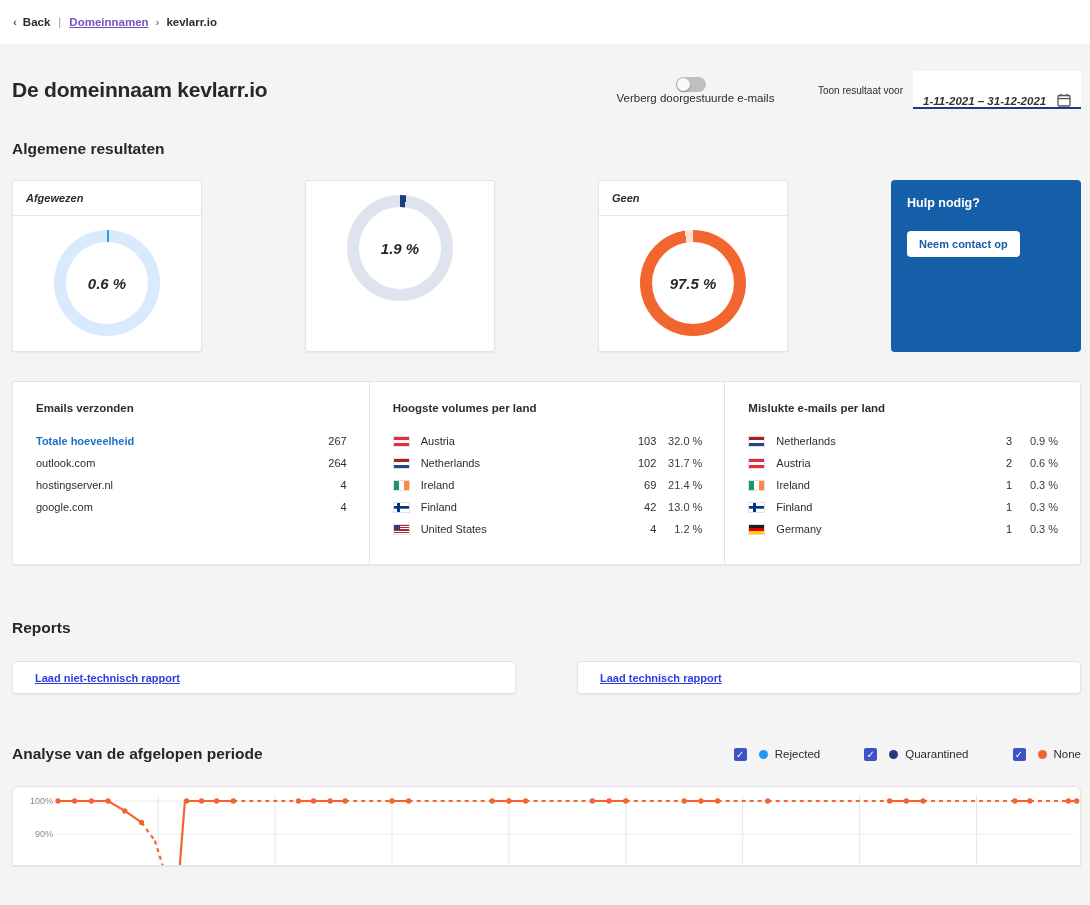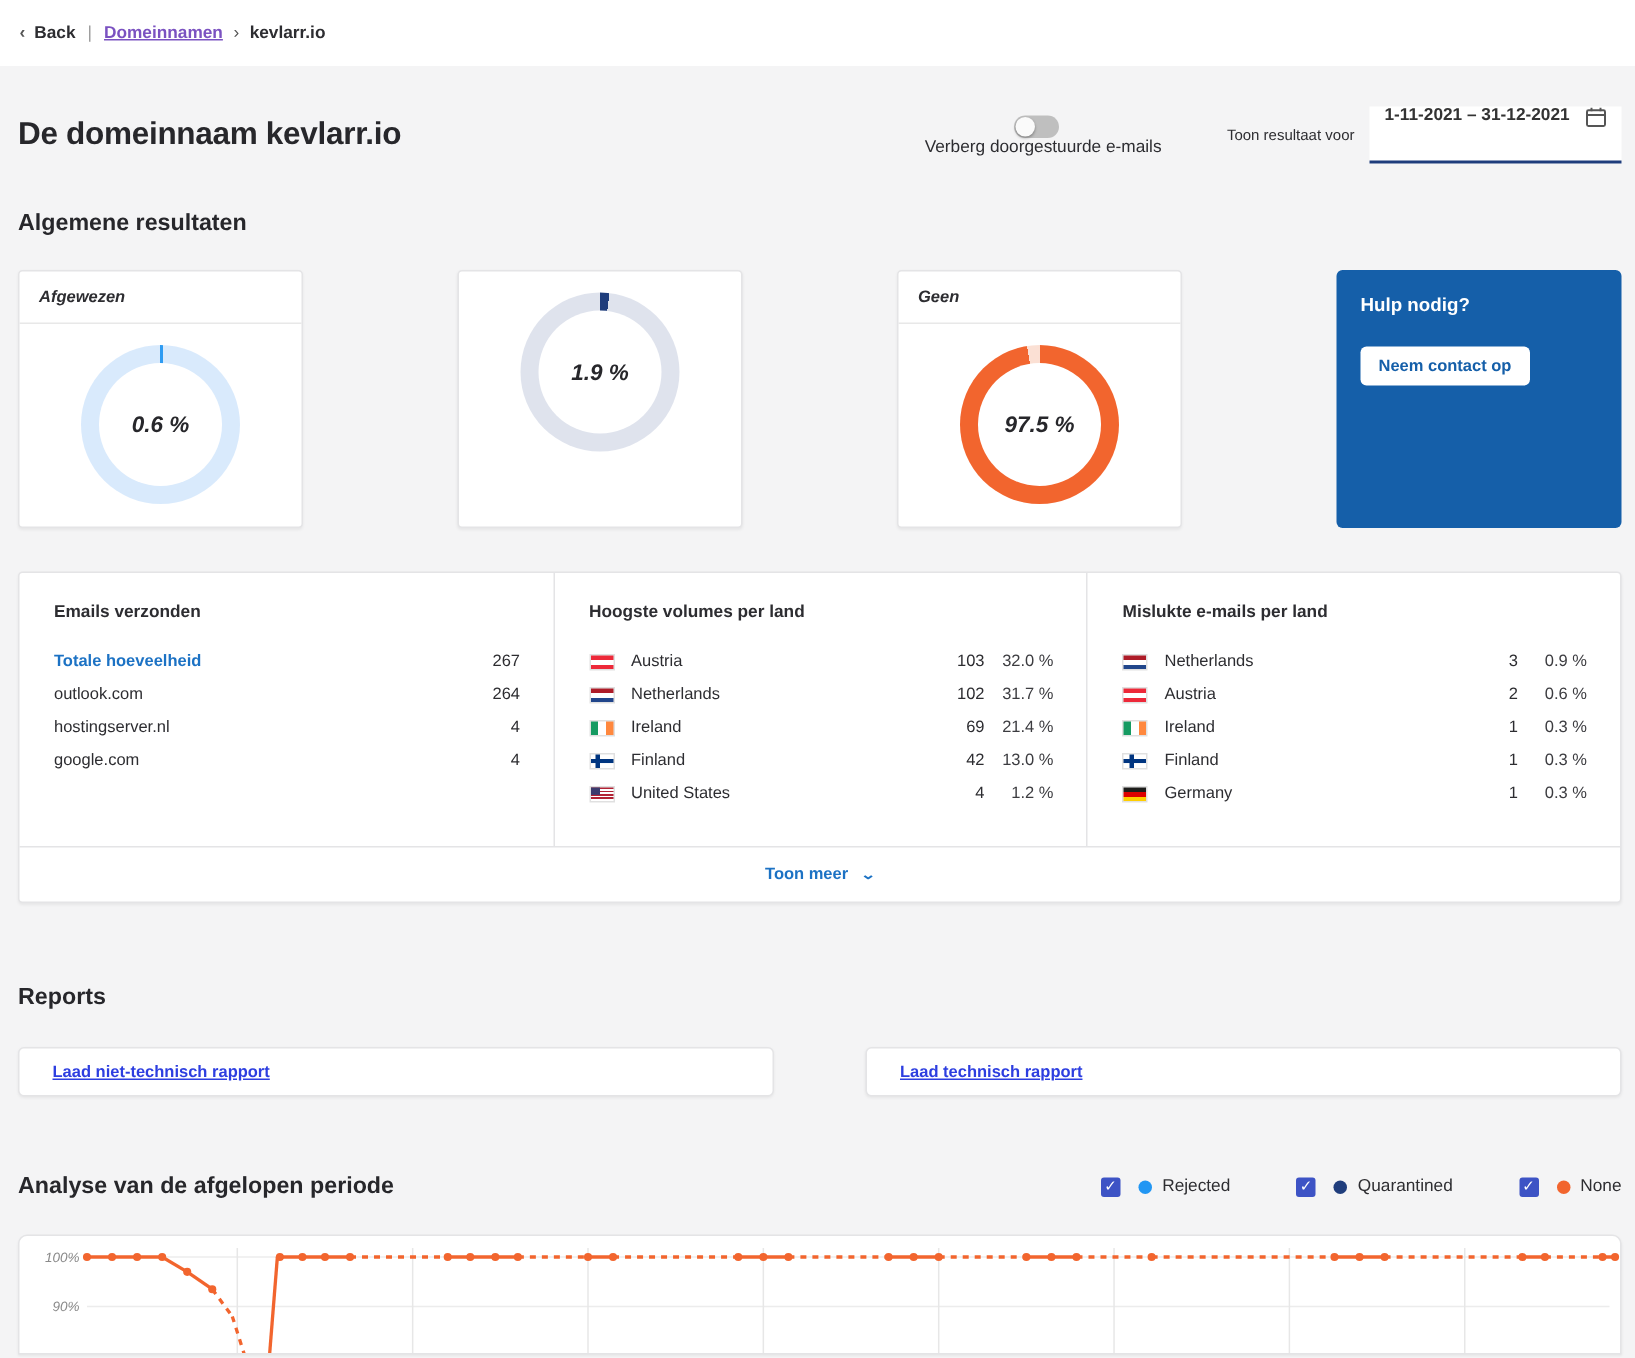--- a/index.html
+++ b/index.html
@@ -16,21 +16,21 @@
   .header-row { display:flex; align-items:center; margin-top:24px; height:44px; }
   .page-title { font-size:21px; font-weight:800; letter-spacing:-0.2px; color:#27272b; flex:0 0 auto; }
   .toggle-group { display:flex; align-items:center; margin-left:340px;flex-direction:column; }
   .toggle { width:30px; height:15px; border-radius:8px; background:#bfbfbf; position:relative; cursor:pointer; flex:0 0 auto; }
   .toggle .knob { position:absolute; left:1px; top:1px; width:13px; height:13px; border-radius:50%;
     background:#fafafa; box-shadow:0 1px 2px rgba(0,0,0,.35); }
   .toggle-label { font-size:11.5px; margin-left:9px; color:#2d2d31; }
   .date-group { margin-left:auto; display:flex; align-items:center; }
   .date-label { font-size:10px; color:#2d2d31; margin-right:10px; }
   .date-field { width:168px; height:38px; background:#fff; border-bottom:2px solid #1f3d7c;
-    display:flex; align-items:flex-start; padding:0 10px; cursor:pointer; }
+    display:flex; align-items:flex-end; padding:0 10px; cursor:pointer;font-style:italic; }
   .date-value { font-size:11.5px; font-weight:bold; color:#333; flex:1; }
   .cal-icon { width:14px; height:14px; flex:0 0 auto; }
 
   .section-h { font-size:15.5px; font-weight:800; color:#27272b; }
   .h-algemene { margin-top:28px; }
 
   .cards-row { margin-top:22px; display:flex; justify-content:space-between; }
   .stat-card { width:190px; height:172px; background:#fff; border:1px solid #e4e4e6; border-radius:3px;
     box-shadow:0 1px 2px rgba(0,0,0,.06);font-style:italic; }
   .stat-card .card-h { font-size:11px; font-weight:bold; padding:11px 13px; border-bottom:1px solid #e8e8e8; color:#2d2d31; }
@@ -79,21 +79,21 @@
 
   .analysis-row { margin-top:51px; display:flex; align-items:center; }
   .legend { margin-left:auto; display:flex; align-items:center; }
   .legend-item { display:flex; align-items:center; margin-left:44px; }
   .cbox { width:13px; height:13px; border-radius:2px; background:#3d53c5; color:#fff; font-size:10px;
     display:flex; align-items:center; justify-content:center; cursor:pointer; }
   .dot { width:9px; height:9px; border-radius:50%; margin-left:12px; margin-right:7px; }
   .legend-label { font-size:11.5px; color:#2d2d31; }
 
   .chart-card { margin-top:23px; background:#fff; border:1px solid #e4e4e6; border-radius:6px 6px 0 0;
-    box-shadow:0 1px 2px rgba(0,0,0,.06); height:80px; overflow:hidden;font-style:italic; }
+    box-shadow:0 1px 2px rgba(0,0,0,.06); height:80px; overflow:hidden; }
 </style>
 </head>
 <body>
 
 <div class="topbar">
   <span class="chev">‹</span>
   <span>Back</span>
   <span class="sep">|</span>
   <span class="crumb-link">Domeinnamen</span>
   <span class="sep" style="margin:0 0 0 7px;color:#555;">›</span>
@@ -242,26 +242,20 @@
           <span class="rlabel">Finland</span>
           <span class="rcount">1</span>
           <span class="rpct">0.3 %</span>
         </div>
         <div class="trow">
           <span class="flag" data-flag="de"></span>
           <span class="rlabel">Germany</span>
           <span class="rcount">1</span>
           <span class="rpct">0.3 %</span>
         </div>
-      </div>
-    </div>
-    <div class="show-more-bar">
-      <div class="show-more">
-        <span>Toon meer</span>
-        <span class="chevd">⌄</span>
       </div>
     </div>
   </div>
 
   <div class="section-h h-reports">Reports</div>
   <div class="report-row">
     <div class="report-card">
       <span class="report-link">Laad niet-technisch rapport</span>
     </div>
     <div class="report-card">

